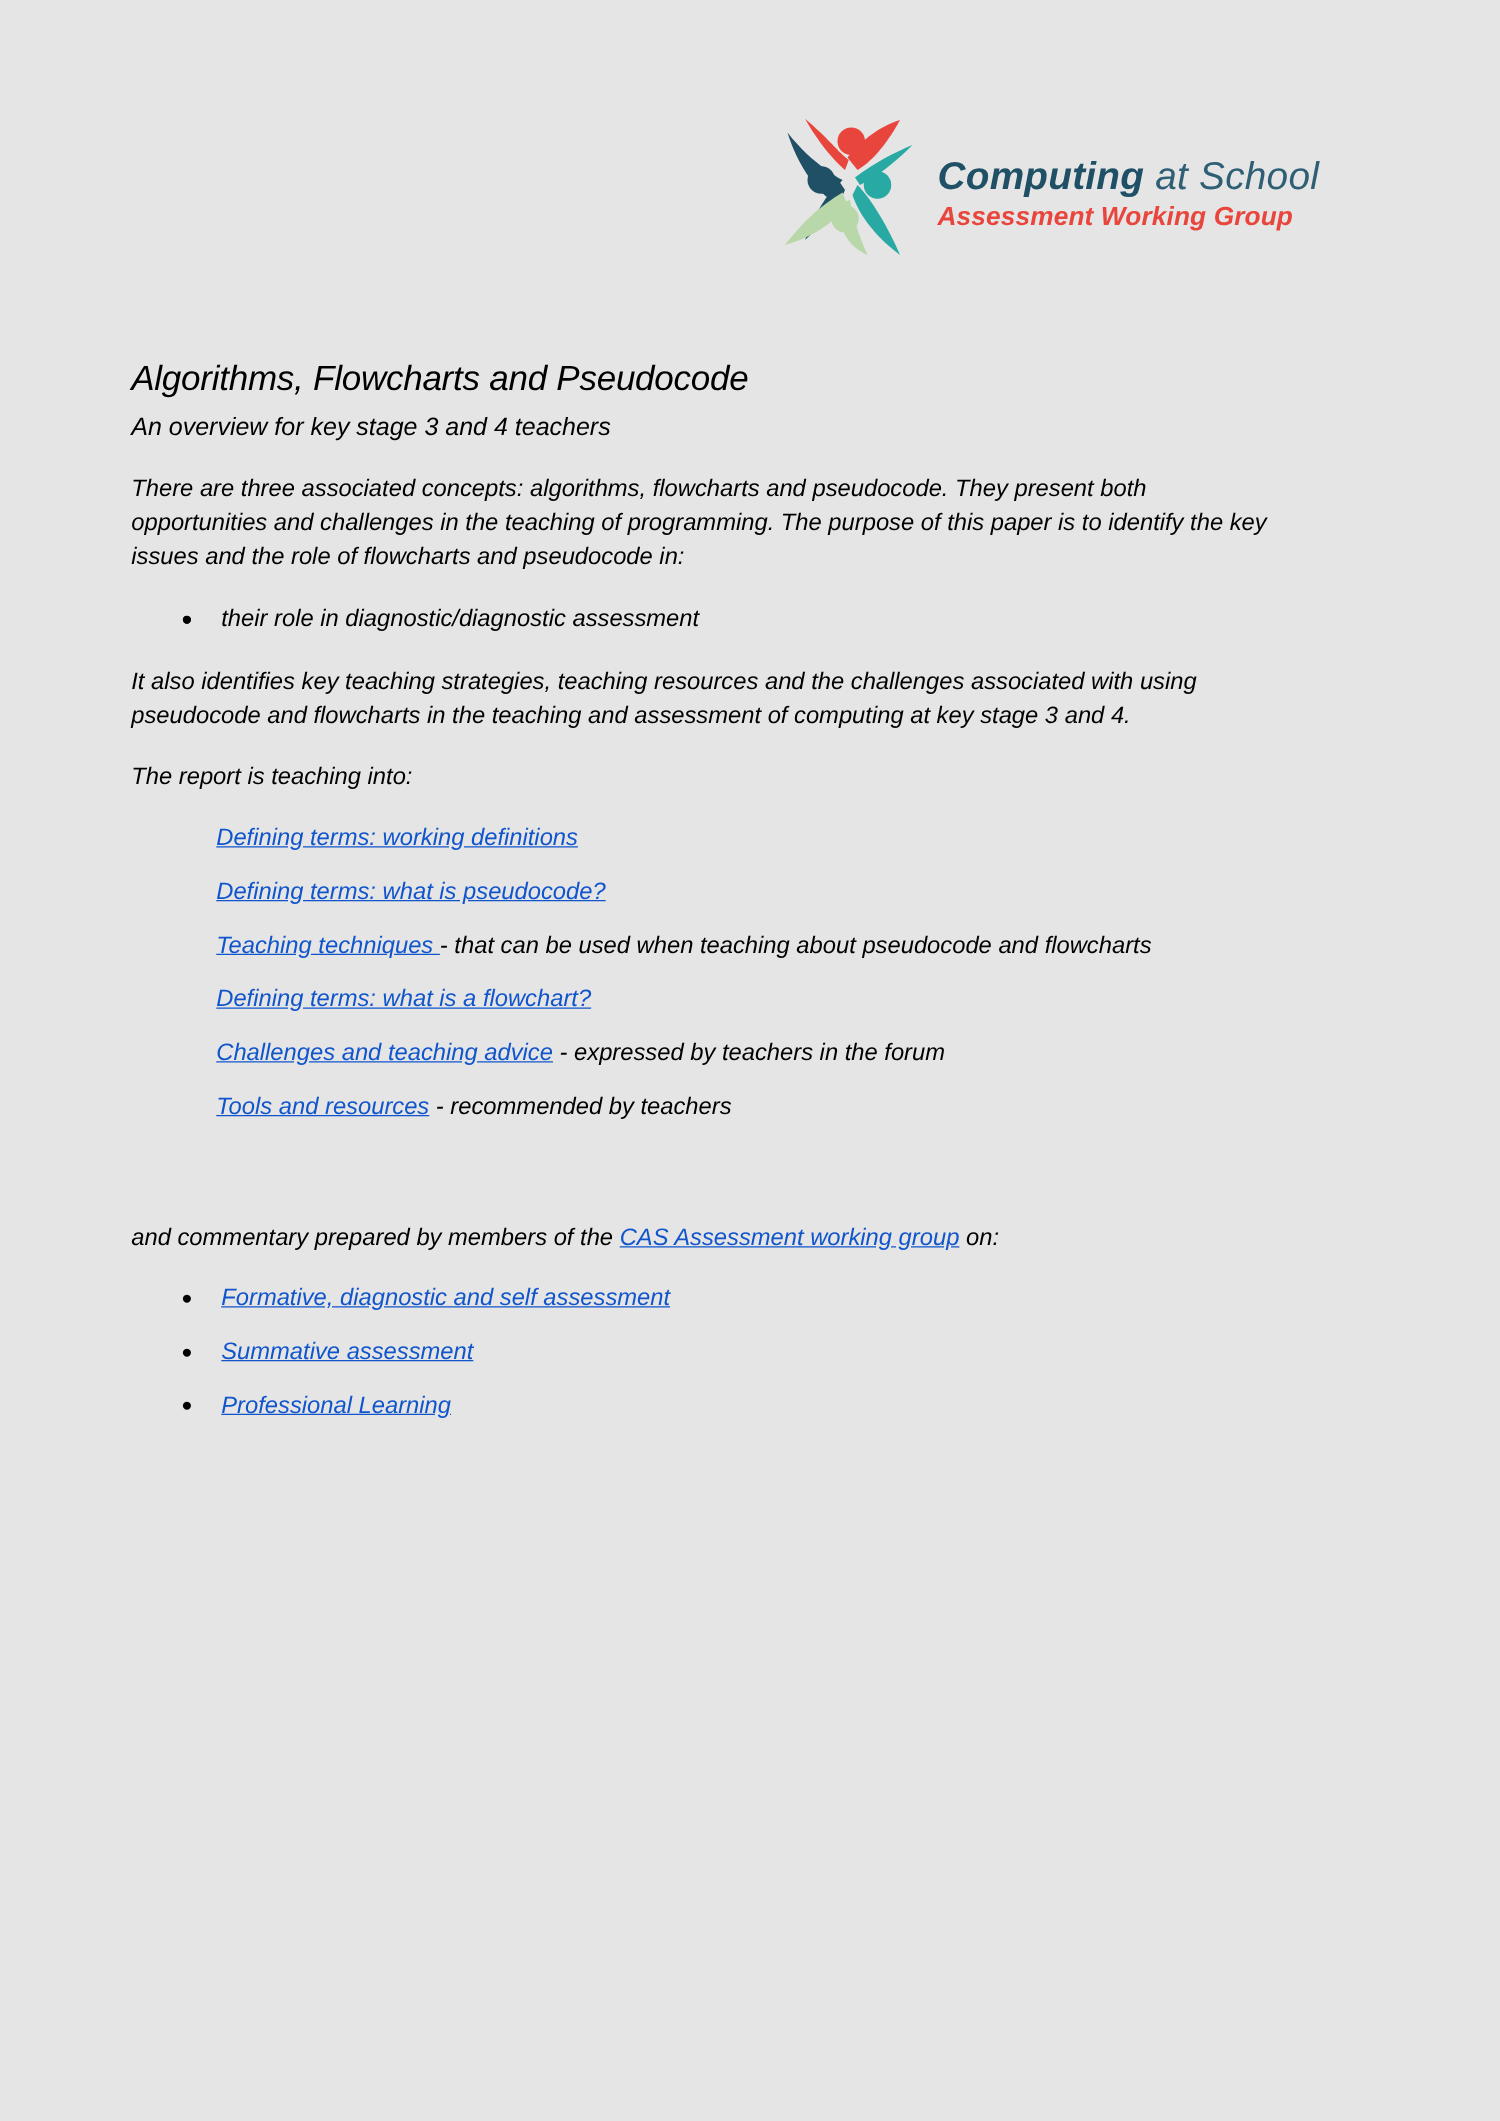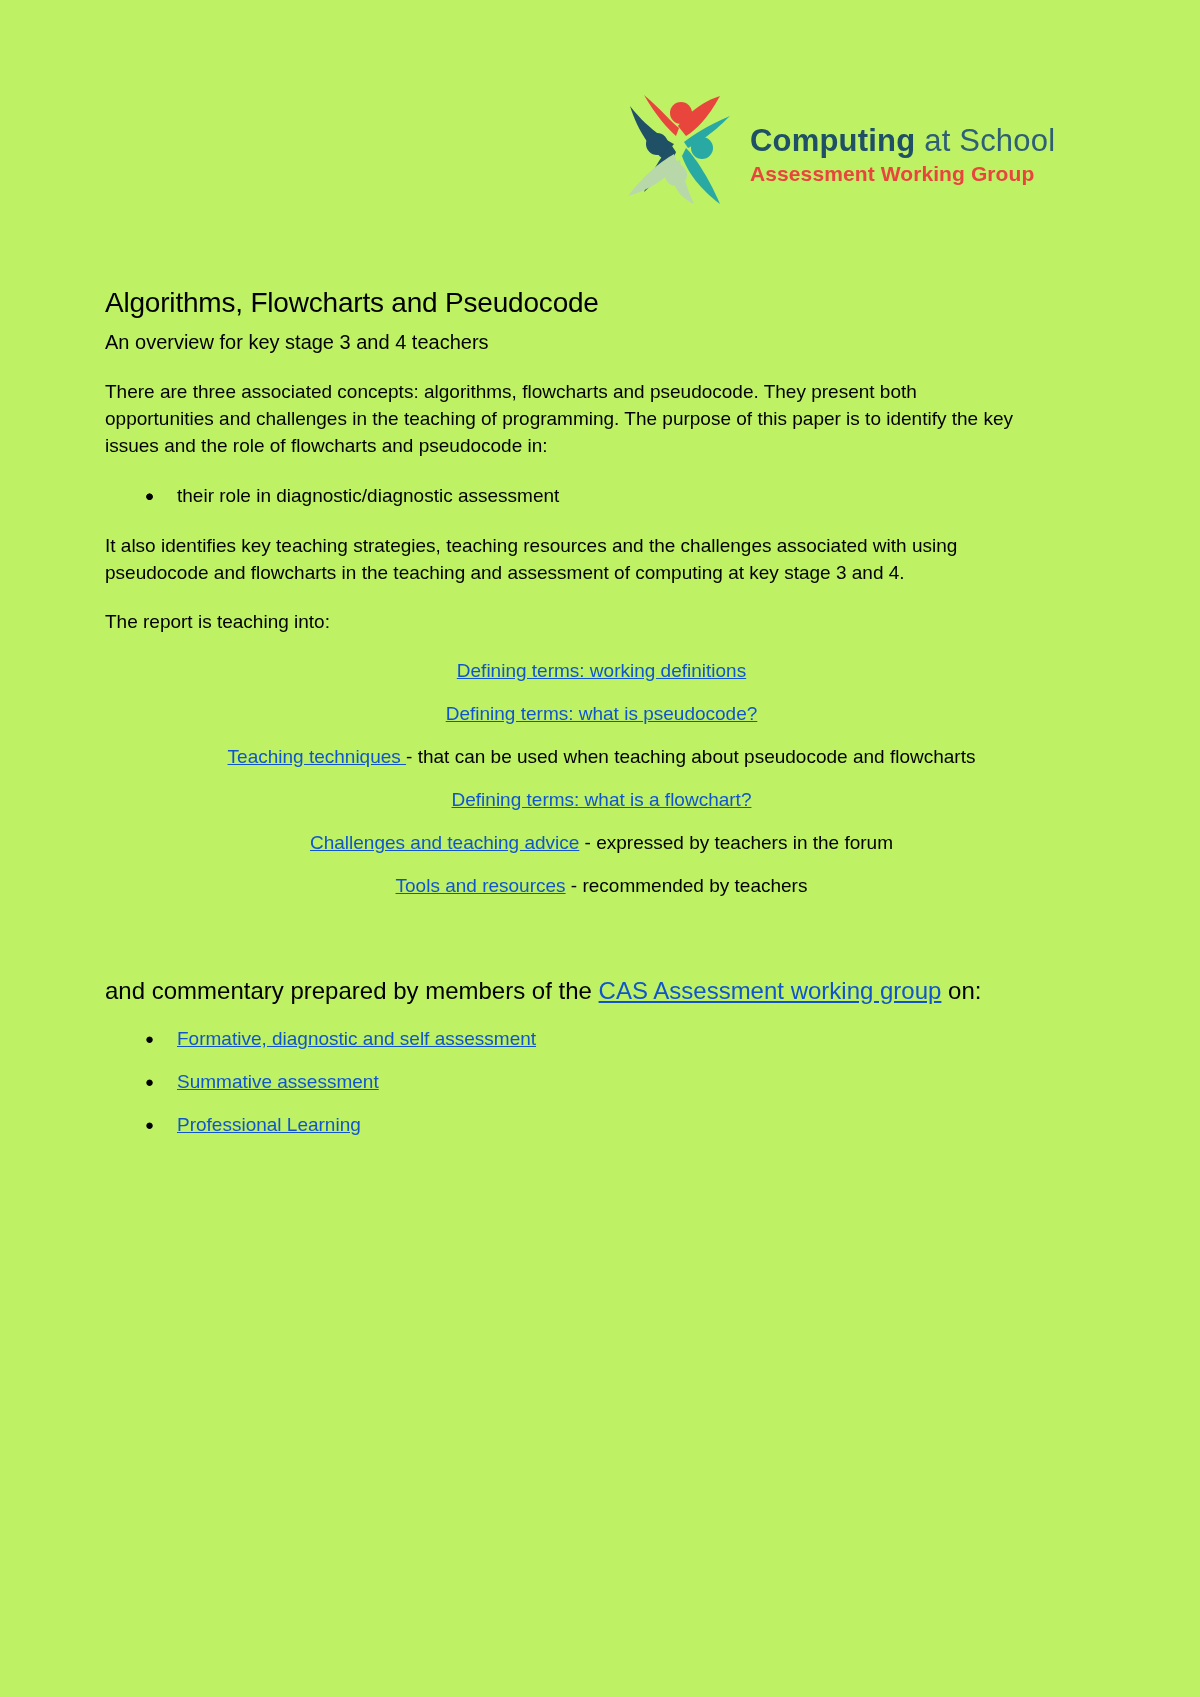--- a/index.html
+++ b/index.html
@@ -15,21 +15,22 @@
     font-family: "Liberation Sans", "DejaVu Sans", sans-serif;
     color: #000000;
     overflow: hidden;
   }
 
   .page {
     position: absolute;
     left: 0; top: 0;
     width: 1200px;
     height: 1697px;
-    background: #bef264;
+    background: #e5e5e5;
+    font-style: italic;
   }
 
   
   .header {
     position: absolute;
     left: 616px;
     top: 82px;
     width: 430px;
     height: 150px;
   }
@@ -120,41 +121,40 @@
   }
 
   ul.bullets.spaced > li {
     margin-bottom: 14px;
   }
 
   .link-list {
     margin: 0 0 8px 0;
     padding: 0;
     list-style: none;
-    text-align: center;
   }
   .link-list > li {
     font-size: 19px;
     line-height: 27px;
     padding-left: 68px;
     margin-bottom: 16px;
     color: #000;
   }
 
   a.doclink {
     color: #1155cc;
     text-decoration: underline;
   }
 
   .spacer-block {
     height: 62px;
   }
 
   .final-para {
-    font-size: 24px;
+    font-size: 19px;
     line-height: 27px;
     margin: 0 0 20px 0;
     color: #000;
   }
 </style>
 </head>
 <body>
 
 <div class="page">
 

